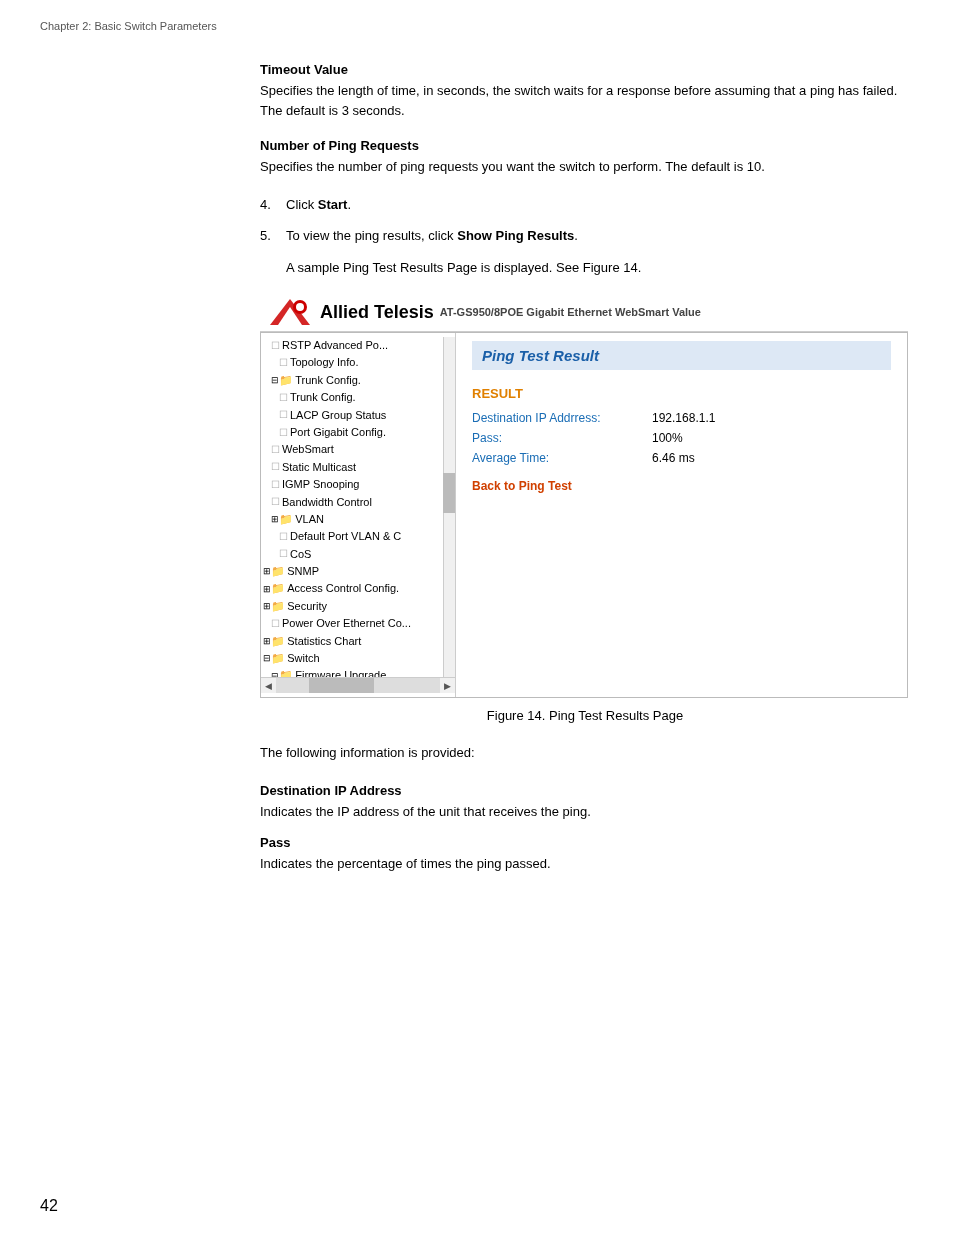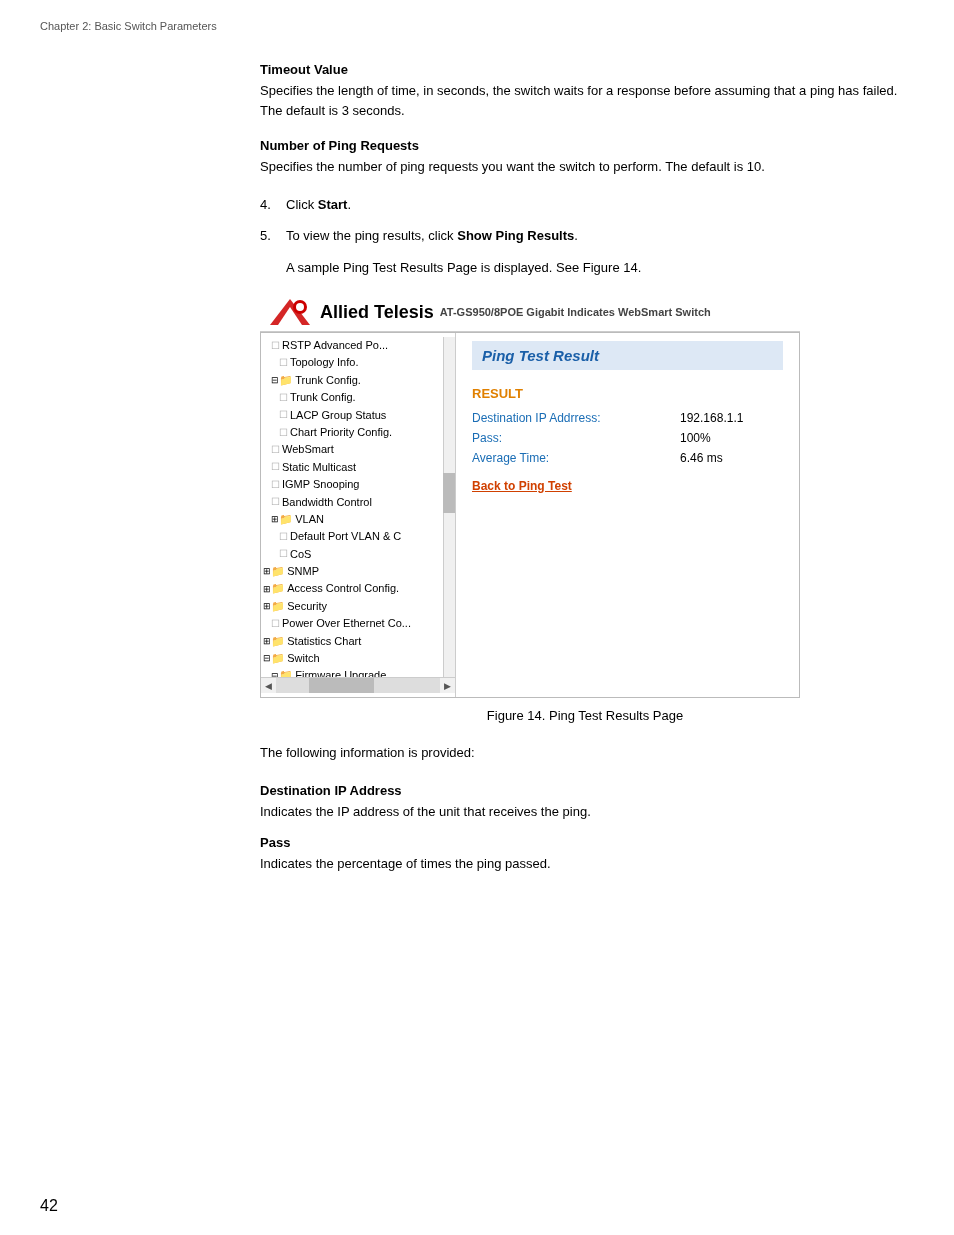--- a/index.html
+++ b/index.html
@@ -113,39 +113,37 @@
 
     .result-table {
       width: 100%;
       font-size: 12px;
     }
 
     .result-row {
       display: flex;
       margin-bottom: 6px;
       align-items: baseline;
-      gap: 28px;
     }
 
     .result-key {
       color: #1a6db5;
       min-width: 180px;
       font-size: 12px;
     }
 
     .result-value {
       color: #000;
       font-size: 12px;
     }
 
     .back-link {
       color: #d04000;
       font-weight: bold;
       font-size: 12px;
-      text-decoration: underline;
       cursor: pointer;
       margin-top: 8px;
       display: inline-block;
     }
 
     
     .at-header {
       display: flex;
       align-items: center;
       padding: 6px 10px;
@@ -279,34 +277,34 @@
       <span>Click <strong>Start</strong>.</span>
     </div>
 
     <div class="numbered-item">
       <span class="num">5.</span>
       <span>To view the ping results, click <strong>Show Ping Results</strong>.</span>
     </div>
 
     <div class="section-text" style="margin-bottom: 16px; margin-left: 26px;">A sample Ping Test Results Page is displayed. See Figure 14.</div>
 
-    <div style="width: 540px;">
+    <div style="width: 648px;">
 
       <div class="at-header">
         <div class="at-logo">
 
           <svg width="40" height="26" viewBox="0 0 40 26">
             <polygon points="0,26 20,0 40,26" fill="#cc0000" opacity="0.85"></polygon>
             <polygon points="8,26 20,8 32,26" fill="#fff"></polygon>
             <circle cx="30" cy="8" r="7" fill="#cc0000"></circle>
             <circle cx="30" cy="8" r="4" fill="#fff"></circle>
           </svg>
         </div>
         <div style="font-size:18px; font-weight:bold; color:#000; margin-right:6px;">Allied Telesis</div>
-        <div style="font-size:11px; font-weight:bold; color:#444;">AT-GS950/8POE Gigabit Indicates WebSmart Switch</div>
+        <div style="font-size:11px; font-weight:bold; color:#444;">AT-GS950/8POE Gigabit Ethernet WebSmart Value</div>
       </div>
 
       <div style="display:flex; border: 1px solid #bbb;">
 
         <div class="sidebar">
           <div class="sidebar-scroll-area">
             <div class="sidebar-items-wrap">
 
               <div class="sidebar-item">
                 <span class="indent1" style="display:flex;align-items:center;">
@@ -335,21 +333,21 @@
               </div>
               <div class="sidebar-item">
                 <span class="indent2" style="display:flex;align-items:center;">
                   <span class="doc-icon">☐</span>
                   <span>LACP Group Status</span>
                 </span>
               </div>
               <div class="sidebar-item">
                 <span class="indent2" style="display:flex;align-items:center;">
                   <span class="doc-icon">☐</span>
-                  <span>Chart Priority Config.</span>
+                  <span>Port Gigabit Config.</span>
                 </span>
               </div>
               <div class="sidebar-item">
                 <span class="indent1" style="display:flex;align-items:center;">
                   <span class="doc-icon">☐</span>
                   <span>WebSmart</span>
                 </span>
               </div>
               <div class="sidebar-item">
                 <span class="indent1" style="display:flex;align-items:center;">

